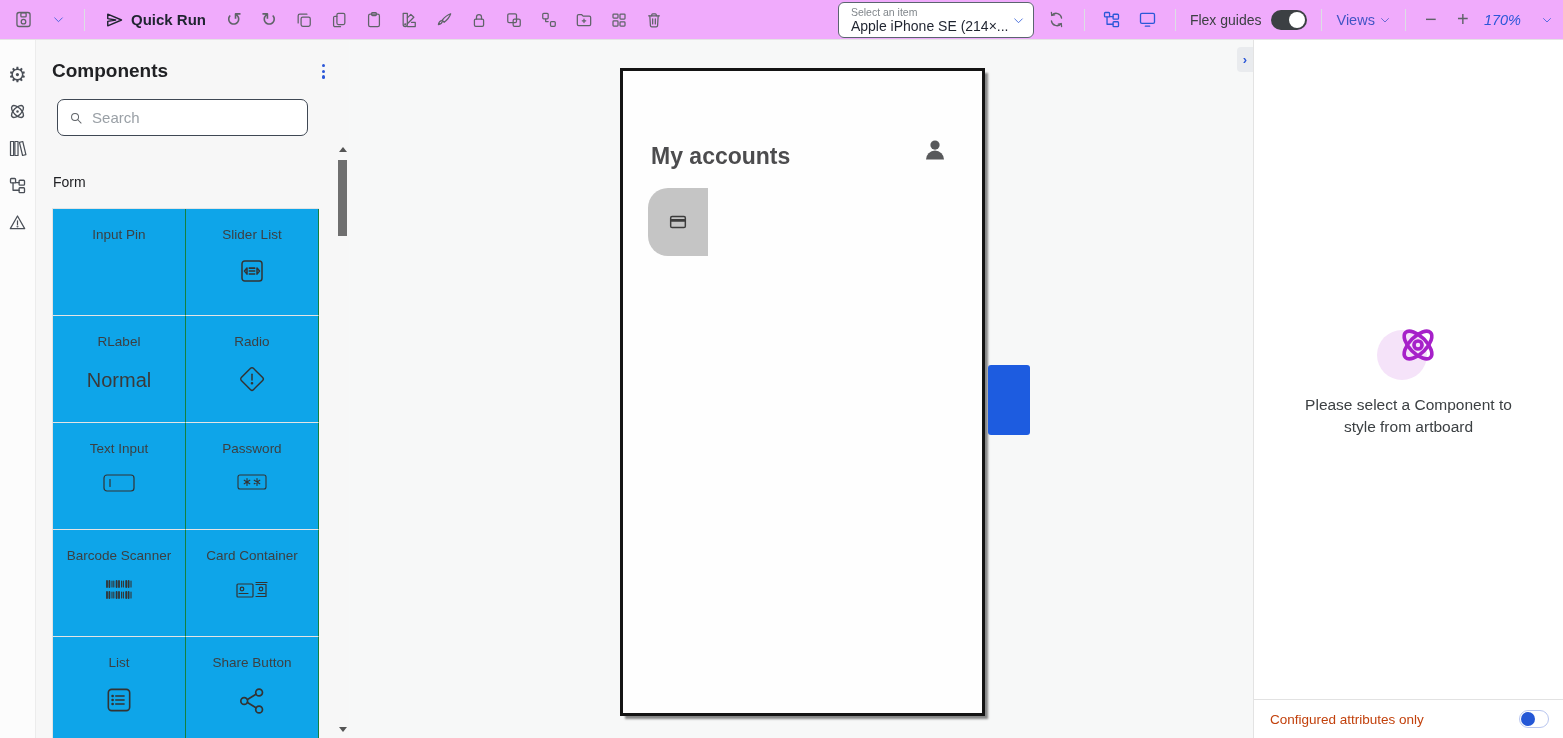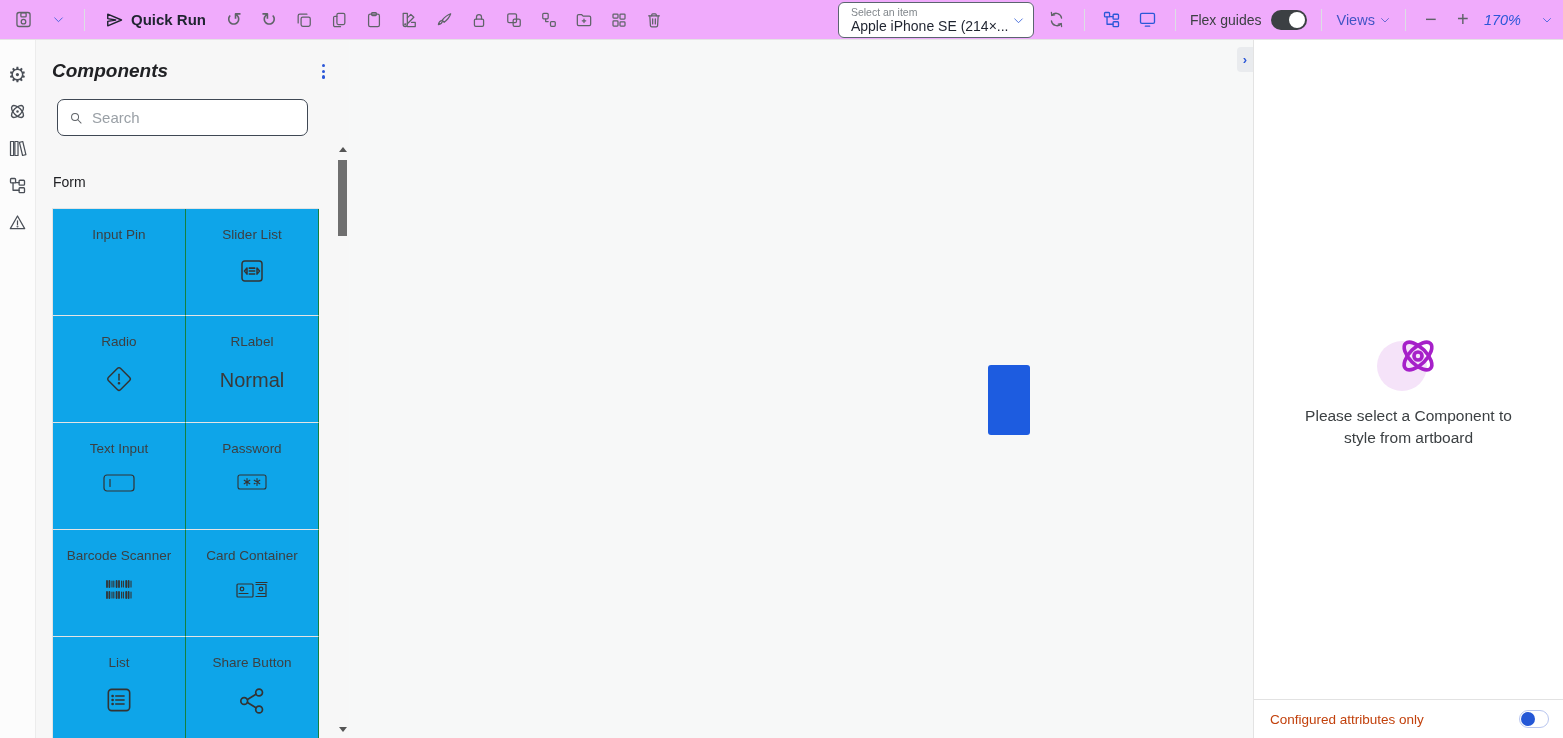--- a/index.html
+++ b/index.html
@@ -36,21 +36,21 @@
   .zoom-val { color:#2b57d8; font-size:14.5px; display:flex; align-items:center; gap:20px; cursor:pointer;font-style:italic; }
   .pm { font-size:20px; color:#5f6368; cursor:pointer; width:22px; text-align:center; }
 
   
   .rail { position:absolute; top:40px; left:0; width:36px; bottom:0; background:#fcfcfc;
     border-right:1px solid #ececec; display:flex; flex-direction:column; align-items:center; padding-top:22px; gap:13px; }
   .rail .icon-btn { width:24px; height:24px; }
 
   
   .components { position:absolute; top:40px; left:36px; width:313px; bottom:0; background:#f7f7f7; overflow:hidden; }
-  .cp-head { display:flex; padding:20px 20px 0 16px;font-style:italic; }
+  .cp-head { display:flex; padding:20px 20px 0 16px; }
   .cp-title { font-size:19px; font-weight:700; color:#202124; }
   .kebab { margin-left:auto; display:flex; flex-direction:column; gap:2.5px; cursor:pointer; padding:4px; }
   .kebab i { width:3.2px; height:3.2px; border-radius:50%; background:#2b57d8; }
   .searchbox { position:absolute; left:21px; top:59px; width:251px; height:37px; background:#fff;
     border:1px solid #3f4854; border-radius:7px; display:flex; align-items:center; padding:0 10px; gap:8px; }
   .searchbox input { border:none; outline:none; font-size:15px; color:#202124; width:100%;
     font-family:"Liberation Sans", sans-serif; background:transparent; }
   .searchbox input::placeholder { color:#9aa0a6; }
   .cp-section { position:absolute; left:17px; top:134px; font-size:14px; font-weight:400; color:#202124; }
   .grid { position:absolute; left:16px; top:168px; width:267px; display:grid;
@@ -80,21 +80,21 @@
     border-radius:4px 0 0 4px; display:flex; align-items:center; justify-content:center; cursor:pointer;
     color:#2b57d8; font-size:13px; font-weight:700; }
 
   
   .rightpanel { position:absolute; top:40px; right:0; width:310px; bottom:0; background:#ffffff;
     border-left:1px solid #e3e3e3; }
   .tabs { display:flex; height:41px; border-bottom:1px solid #e2e2e2; }
   .tab { flex:1; display:flex; align-items:center; justify-content:center; font-size:15px;
     color:#3c4043; cursor:pointer; border-bottom:3px solid transparent; }
   .tab.active { color:#2553c4; border-bottom-color:#2553c4; }
-  .empty { position:absolute; left:0; right:0; top:293px; display:flex; flex-direction:column; align-items:center; }
+  .empty { position:absolute; left:0; right:0; top:282px; display:flex; flex-direction:column; align-items:center; }
   .atom-wrap { position:relative; width:64px; height:58px; }
   .atom-halo { position:absolute; left:0; bottom:0; width:50px; height:50px; border-radius:50%; background:#f5e3f9; }
   .atom-wrap svg { position:absolute; right:0; top:0; }
   .empty-msg { margin-top:14px; width:210px; text-align:center; font-size:15.5px; line-height:22px; color:#3c4043; }
   .rp-footer { position:absolute; left:0; right:0; bottom:0; height:39px; border-top:1px solid #e2e2e2;
     display:flex; align-items:center; padding:0 14px 0 16px; }
   .rp-footer-label { font-size:13.5px; color:#c2410c; }
   .toggle-blue { margin-left:auto; width:30px; height:18px; border:1px solid #b9c6ef; border-radius:9px;
     background:#fff; position:relative; cursor:pointer; flex:none; }
   .toggle-blue::after { content:""; position:absolute; left:1px; top:1px; width:14px; height:14px;
@@ -326,30 +326,30 @@
       <div class="cell">
         <span class="cell-label">Slider List</span>
         <svg class="ic" width="30" height="30" viewBox="0 0 24 24" style="stroke:#333;stroke-width:1.2">
             <rect x="4" y="4" width="16" height="16" rx="2.2"></rect>
             <path d="M9.8 9.7h4.4M9.8 12h4.4M9.8 14.3h4.4"></path>
             <path d="M8 9.5l-2 2.5 2 2.5Z"></path>
             <path d="M16 9.5l2 2.5-2 2.5Z"></path>
           </svg>
       </div>
       <div class="cell">
+        <span class="cell-label">RLabel</span>
+        <span class="rlabel-preview">Normal</span>
+      </div>
+      <div class="cell">
         <span class="cell-label">Radio</span>
         <svg class="ic" width="32" height="32" viewBox="0 0 24 24" style="stroke:#333;stroke-width:1.1">
             <rect x="5.6" y="5.6" width="12.8" height="12.8" rx="1.5" transform="rotate(45 12 12)"></rect>
             <path d="M12 8.4v4.4"></path>
             <circle cx="12" cy="15.2" r="0.45"></circle>
           </svg>
-      </div>
-      <div class="cell">
-        <span class="cell-label">RLabel</span>
-        <span class="rlabel-preview">Normal</span>
       </div>
       <div class="cell">
         <span class="cell-label">Text Input</span>
         <svg class="ic" width="34" height="26" viewBox="0 0 34 20" style="stroke:#333;stroke-width:1.2">
             <rect x="2" y="2" width="30" height="16" rx="3"></rect>
             <path d="M8 6.5v7"></path>
           </svg>
       </div>
       <div class="cell">
         <span class="cell-label">Password</span>
@@ -411,20 +411,35 @@
     </div>
 
     <div class="cp-scroll">
       <span class="arrow-up"></span>
       <span class="thumb"></span>
       <span class="arrow-down"></span>
     </div>
   </div>
 
   <div class="canvas">
+    <div class="artboard">
+      <div class="ab-title">My accounts</div>
+      <span class="ab-person">
+        <svg width="30" height="30" viewBox="0 0 24 24">
+            <circle cx="12" cy="8" r="3.7" fill="#58595b"></circle>
+            <path d="M4.8 19.6a7.2 7.2 0 0 1 14.4 0Z" fill="#58595b"></path>
+          </svg>
+      </span>
+      <div class="ab-card" style="background: rgb(197, 197, 197);">
+        <svg class="ic" width="24" height="22" viewBox="0 0 24 24" style="stroke:#3c3c3c;stroke-width:1.6">
+            <rect x="4" y="6" width="16" height="12" rx="1.5"></rect>
+            <path d="M4.8 10.2h14.4" style="stroke-width:3"></path>
+          </svg>
+      </div>
+    </div>
     <div class="sel-rect" style="background: rgb(29, 92, 224);"></div>
     <div class="collapse-chip">
       <span>›</span>
     </div>
   </div>
 
   <div class="rightpanel">
     <div class="empty">
       <div class="atom-wrap">
         <span class="atom-halo"></span>

